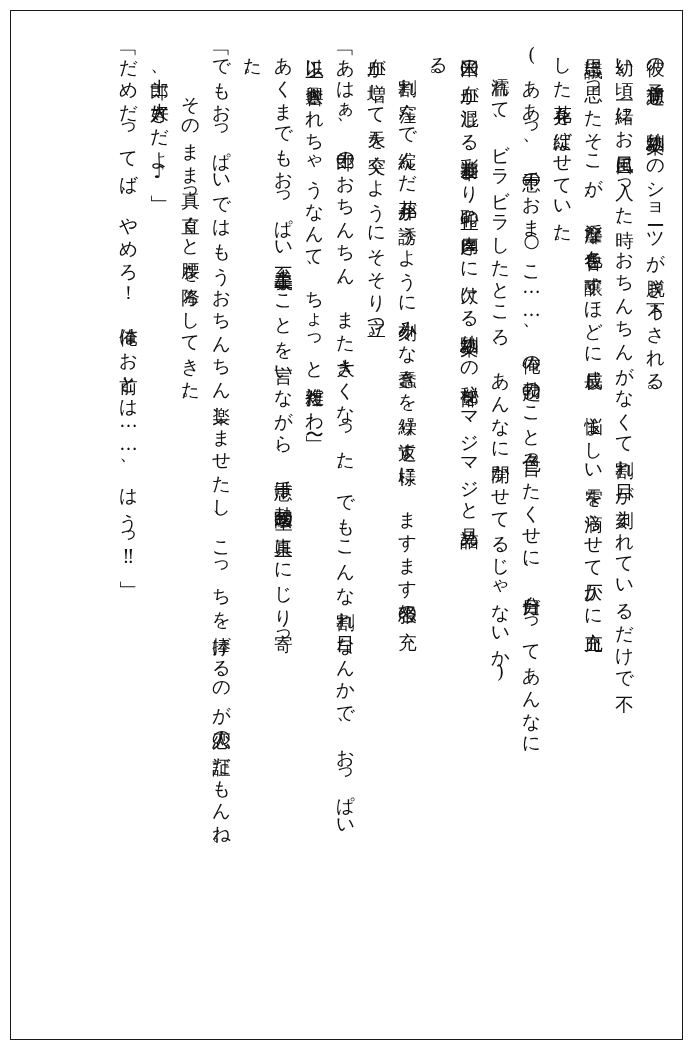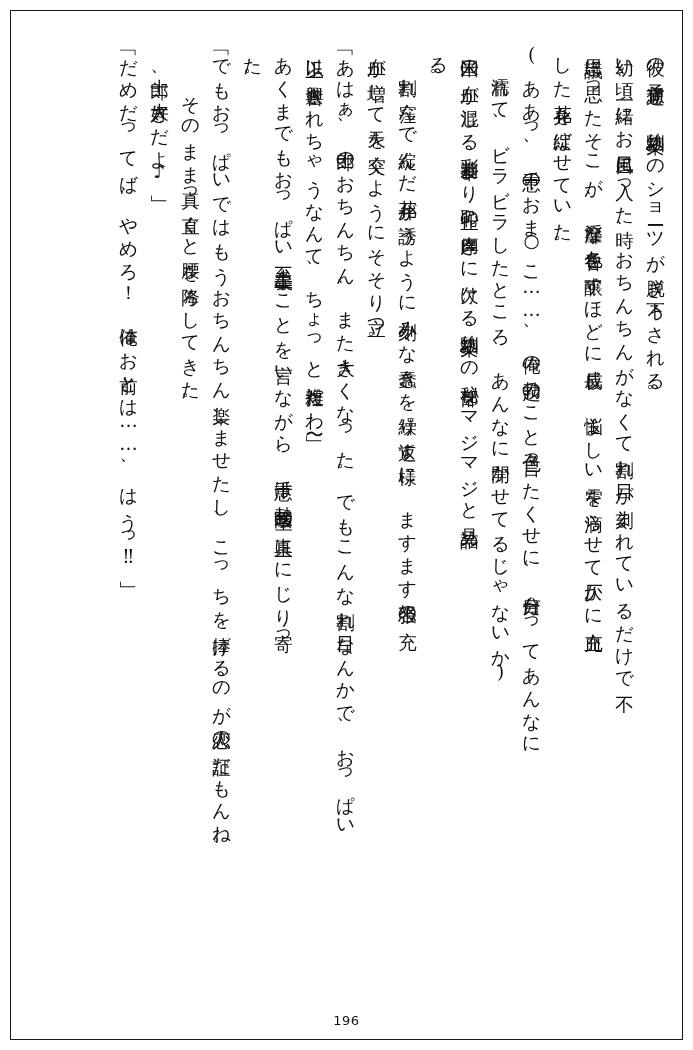--- a/index.html
+++ b/index.html
@@ -89,14 +89,13 @@
     <div class="vline">「あはぁ、士郎のおちんちん、また大きくなった。でもこんな割れ目なんかで、おっぱい</div>
     <div class="vline">以上に興奮されちゃうなんて、ちょっと複雑だわ〜」</div>
     <div class="vline">あくまでもおっぱい至上主義なことを言いながら、千恵は勃起陰茎の真上ににじり寄っ</div>
     <div class="vline">た。</div>
     <div class="vline">「でもおっぱいではもうおちんちん楽しませたし、こっちを捧げるのが恋人の証だもんね。</div>
     <div class="vline indent-2">そのまま真っ直ぐと腰を降ろしてきた。</div>
     <div class="vline indent-1">士郎、大好きだよ♪」</div>
     <div class="vline">「だめだってば、やめろ！　俺はお前とは……、はうっ‼」</div>
   </div>
 
-  <div class="page-number">196</div>
 </div>
 
 </body></html>

